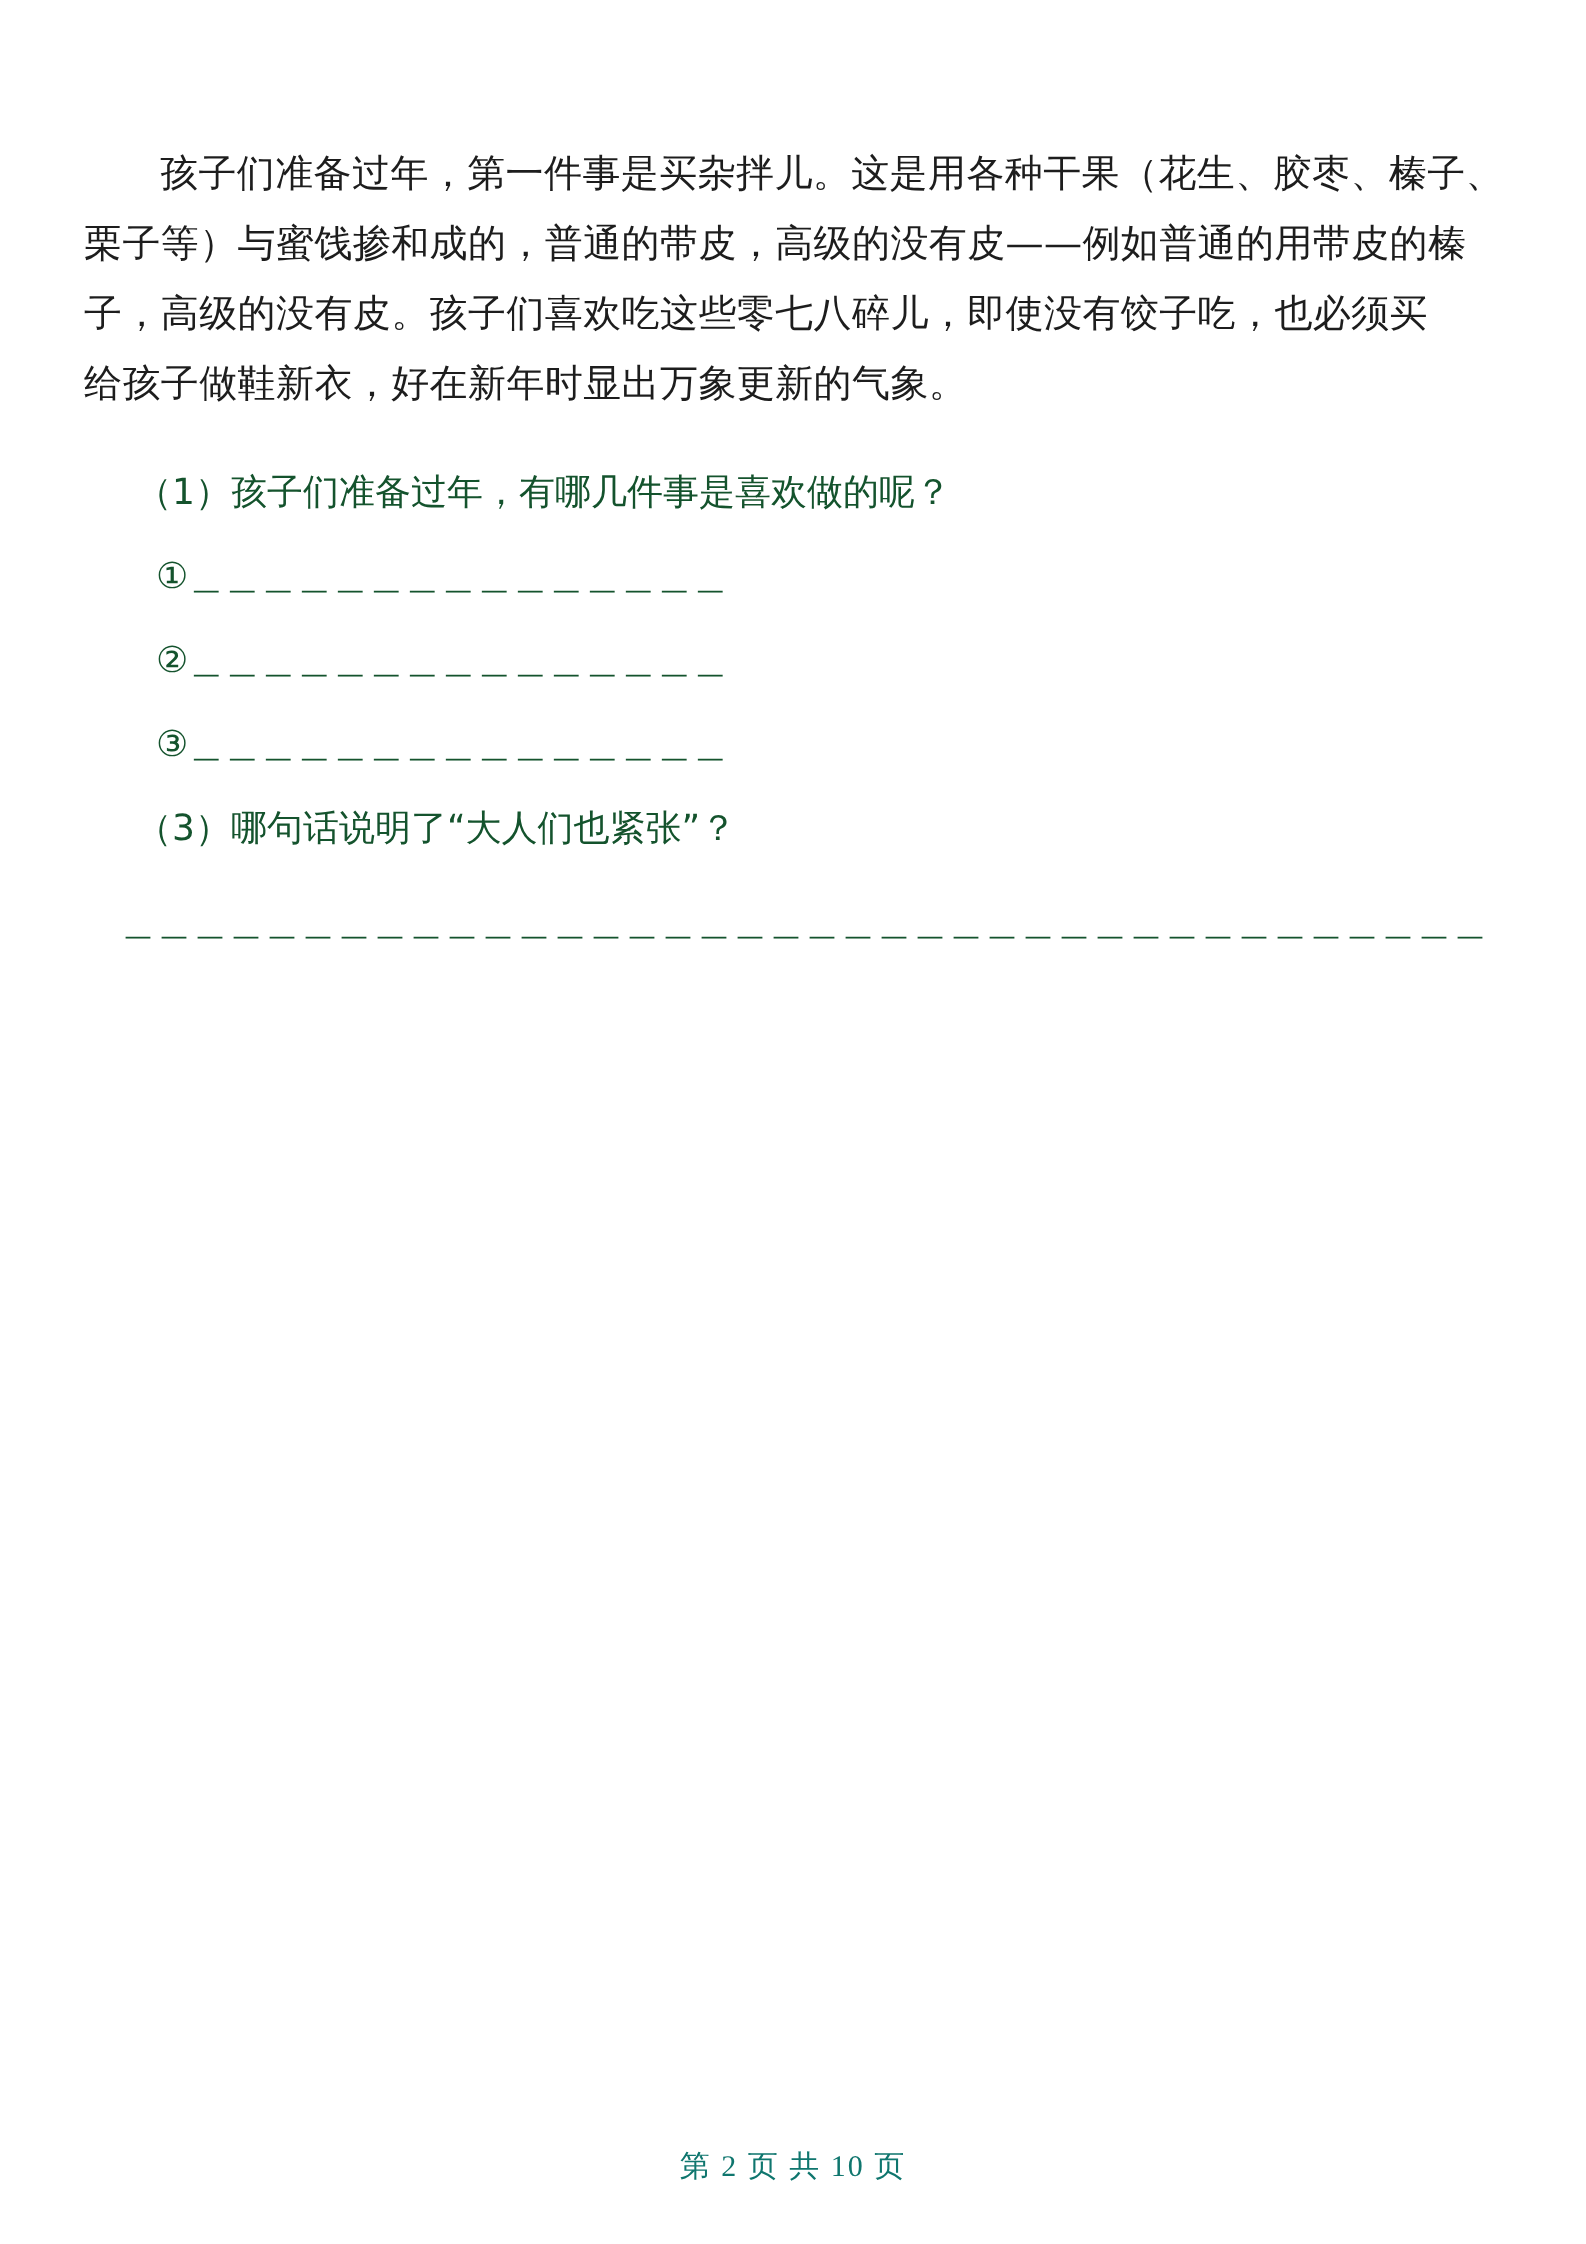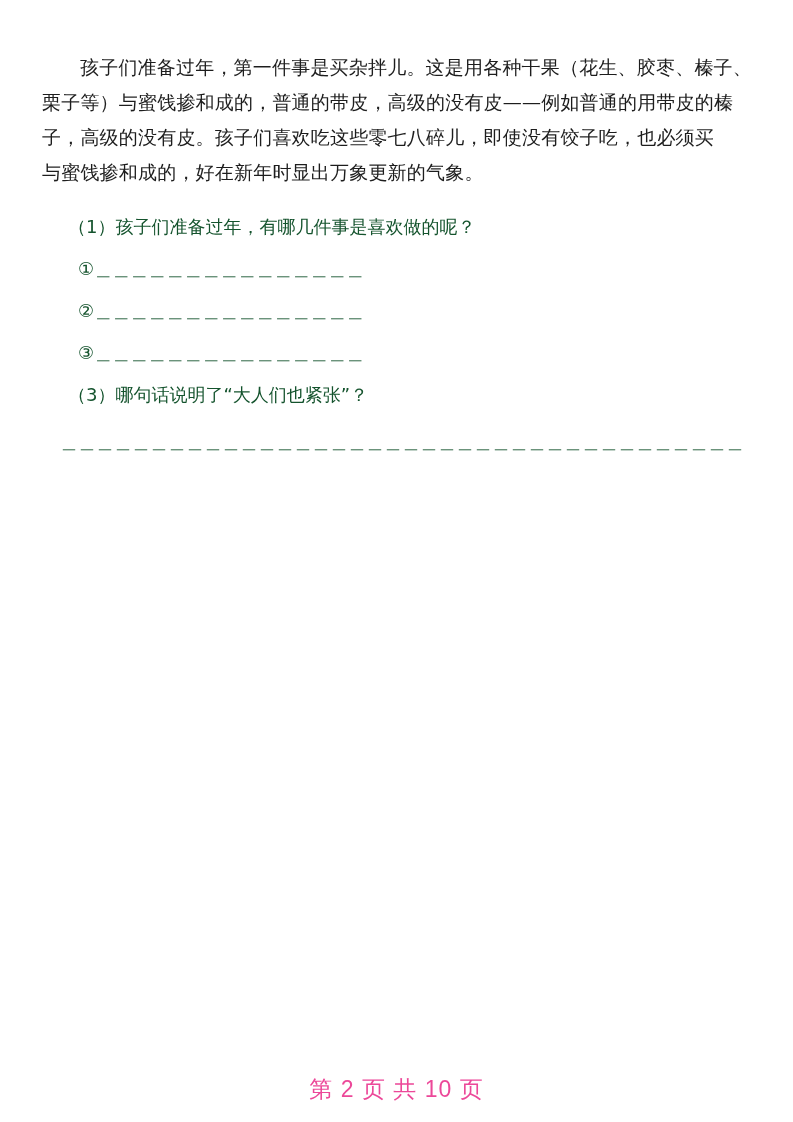--- a/index.html
+++ b/index.html
@@ -10,21 +10,21 @@
   .page {
     position: relative;
     width: 793px;
     height: 1122px;
     background: #ffffff;
     color: #1d1d1d;
     overflow: hidden;
     font-family: "DejaVu Serif", "Liberation Serif", serif;
   }
   .content {
-    padding: 50px 40px 0 42px;
+    padding: 70px 40px 0 42px;
   }
   
   .passage-line {
     font-family: "DejaVu Serif", "Liberation Serif", serif;
     font-size: 19px;
     line-height: 35px;
     height: 35px;
     letter-spacing: 0.2px;
     white-space: nowrap;
   }
@@ -61,37 +61,37 @@
     white-space: nowrap;
     font-size: 18px;
   }
   
   .footer {
     position: absolute;
     left: 0;
     right: 0;
     top: 1074px;
     text-align: center;
-    font-family: Liberation Sans, sans-serif;
-    font-size: 23px;
-    color: #ec4899;
+    font-family: Liberation Serif, serif;
+    font-size: 15px;
+    color: #0f766e;
     letter-spacing: 1px;
   }
 </style>
 </head>
 <body>
 
 <div class="page">
   <div class="content">
 
     <div class="passage">
         <div class="passage-line indent">孩子们准备过年，第一件事是买杂拌儿。这是用各种干果（花生、胶枣、榛子、</div>
         <div class="passage-line">栗子等）与蜜饯掺和成的，普通的带皮，高级的没有皮——例如普通的用带皮的榛</div>
         <div class="passage-line">子，高级的没有皮。孩子们喜欢吃这些零七八碎儿，即使没有饺子吃，也必须买</div>
-        <div class="passage-line">与蜜饯掺和成的，好在新年时显出万象更新的气象。</div>
+        <div class="passage-line">给孩子做鞋新衣，好在新年时显出万象更新的气象。</div>
       </div>
 
     <div class="questions">
       <div class="q-row">（1）孩子们准备过年，有哪几件事是喜欢做的呢？</div>
 
       <div>
           <div class="blank-row"><span>①</span><span class="blank-line">＿＿＿＿＿＿＿＿＿＿＿＿＿＿＿</span></div>
           <div class="blank-row"><span>②</span><span class="blank-line">＿＿＿＿＿＿＿＿＿＿＿＿＿＿＿</span></div>
           <div class="blank-row"><span>③</span><span class="blank-line">＿＿＿＿＿＿＿＿＿＿＿＿＿＿＿</span></div>
         </div>

